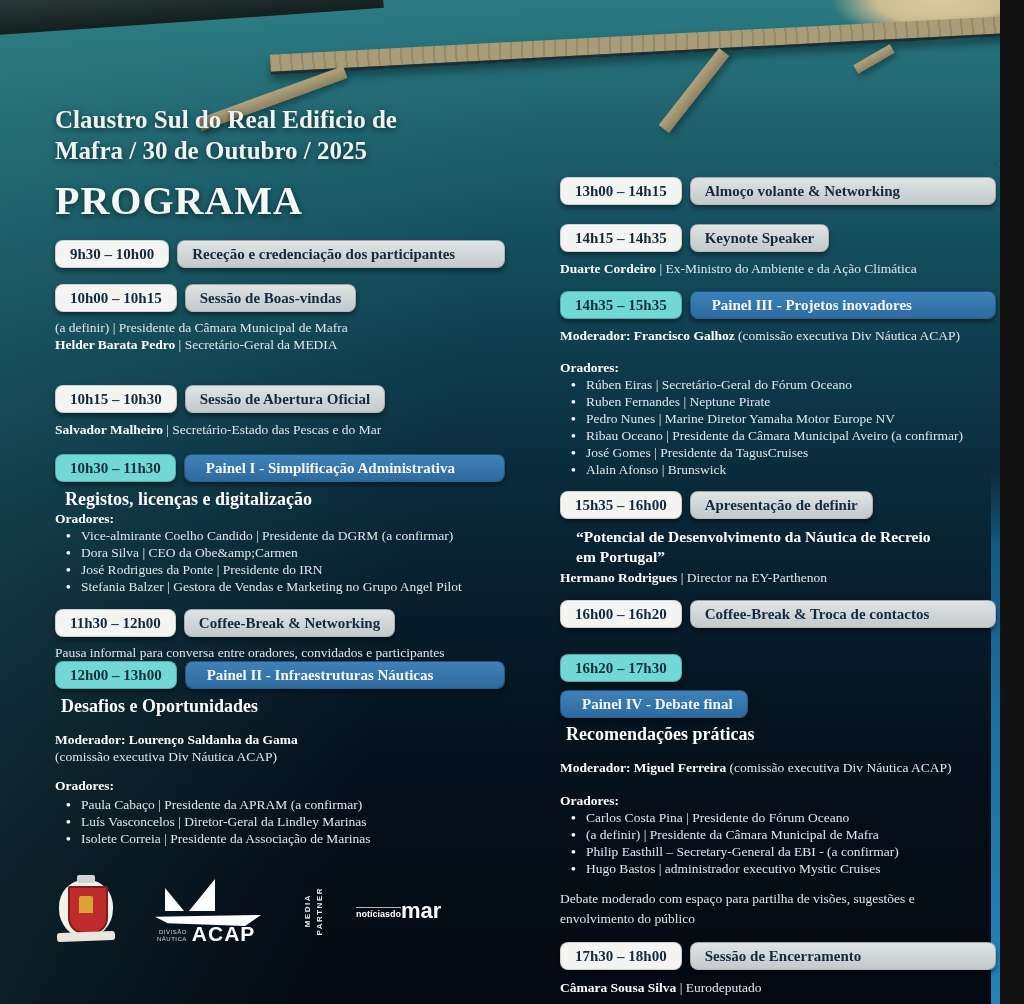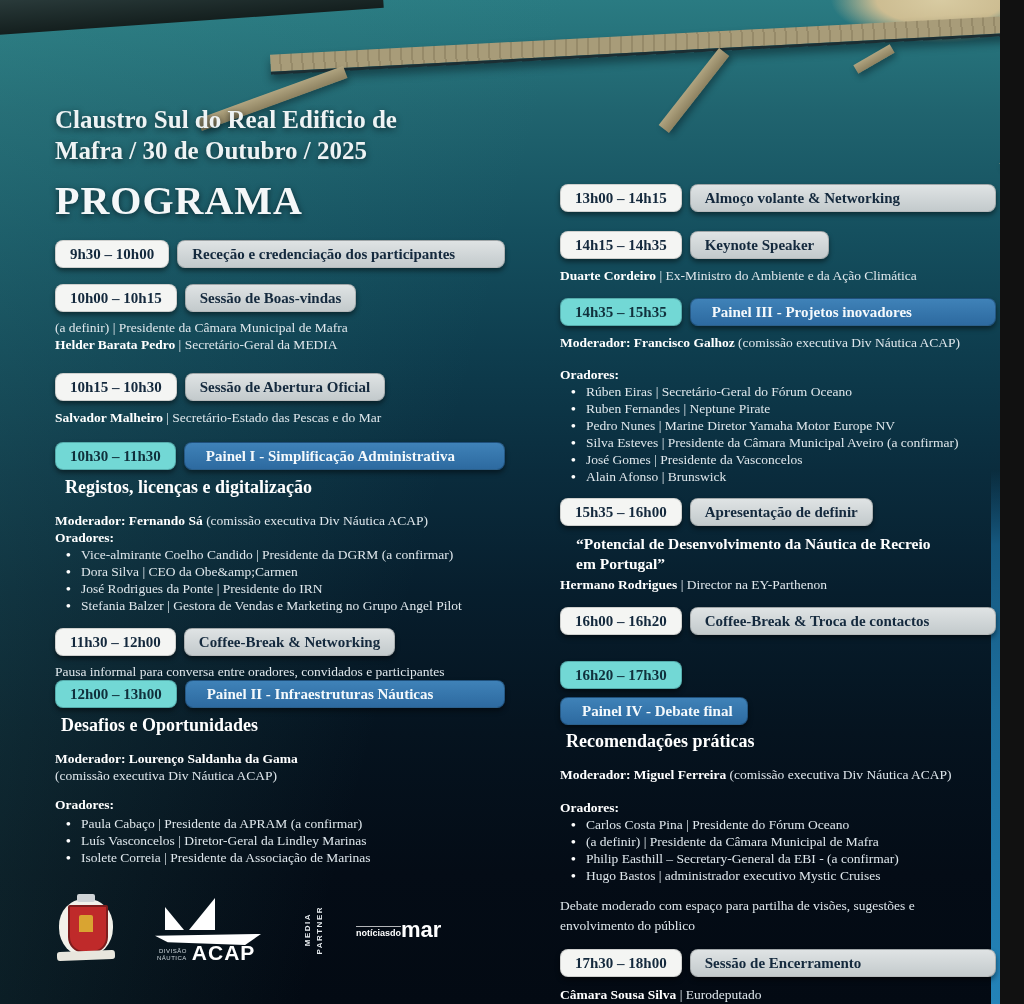--- a/index.html
+++ b/index.html
@@ -65,21 +65,21 @@
   .mp span{writing-mode:vertical-rl;transform:rotate(180deg);font-family:"Liberation Sans",sans-serif;
     font-size:8px;font-weight:bold;letter-spacing:1.5px;color:#e8edf0;}
   .ndm{display:flex;flex-direction:row;align-items:center;width:72px;}
   .dome{width:54px;height:28px;border-radius:27px 27px 8px 8px/28px 28px 6px 6px;
     background:repeating-linear-gradient(180deg,#f08427 0 3px,#a34a0c 3px 4.5px);}
   .ndm-top{font-family:"Liberation Sans",sans-serif;font-size:9px;font-weight:bold;color:#fff;margin-top:3px;
     border-top:1px solid rgba(255,255,255,.7);padding-top:1px;}
   .ndm-main{font-family:"Liberation Sans",sans-serif;font-size:22px;line-height:19px;font-weight:bold;color:#fff;margin-top:-1px;}
   .mt6{margin-top:6px;}.mt7{margin-top:7px;}.mt8{margin-top:8px;}.mt9{margin-top:9px;}
   .mt12{margin-top:12px;}.mt13{margin-top:13px;}.mt14{margin-top:14px;}.mt15{margin-top:15px;}
-  .mt16{margin-top:16px;}.mt19{margin-top:19px;}.mt20{margin-top:20px;}.mt22{}
+  .mt16{margin-top:16px;}.mt19{margin-top:19px;}.mt20{margin-top:32px;}.mt22{}
   .mt26{margin-top:26px;flex-direction:column;}.mt28{margin-top:28px;}.mt2{margin-top:2px;}.mt5{margin-top:5px;}
 </style>
 </head>
 <body>
 
 <div class="poster">
 
   <div class="pier-left"></div>
   <div class="pontoon"></div>
   <div class="finger f1"></div>
@@ -121,24 +121,20 @@
     <div class="line mt8">
       <span class="nm">Salvador Malheiro</span>
       <span>| Secretário-Estado das Pescas e do Mar</span>
     </div>
 
     <div class="row mt16">
       <span class="chip time teal">10h30 – 11h30</span>
       <span class="chip panel">Painel I - Simplificação Administrativa</span>
     </div>
     <div class="subtitle mt6">Registos, licenças e digitalização</div>
-    <div class="line mt14">
-      <span class="mod-b">Moderador: Fernando Sá</span>
-      <span>(comissão executiva Div Náutica ACAP)</span>
-    </div>
     <div class="oradores">Oradores:</div>
     <div class="bullet">
       <span class="nm">Vice-almirante Coelho Candido</span>
       <span>| Presidente da DGRM (a confirmar)</span>
     </div>
     <div class="bullet">
       <span class="nm">Dora Silva</span>
       <span>| CEO da Obe&amp;amp;Carmen</span>
     </div>
     <div class="bullet">
@@ -206,21 +202,21 @@
         <span>PARTNER</span>
       </div>
       <div class="ndm">
         <div class="dome"></div>
         <div class="ndm-top">notíciasdo</div>
         <div class="ndm-main">mar</div>
       </div>
     </div>
   </div>
 
-  <div class="col" style="left:560px;top:184px;width:436px;">
+  <div class="col" style="left:560px;top:177px;width:436px;">
 
     <div class="row">
       <span class="chip time">13h00 – 14h15</span>
       <span class="chip lbl fill">Almoço volante &amp; Networking</span>
     </div>
 
     <div class="row mt19">
       <span class="chip time">14h15 – 14h35</span>
       <span class="chip lbl">Keynote Speaker</span>
     </div>
@@ -244,26 +240,26 @@
     </div>
     <div class="bullet">
       <span class="nm">Ruben Fernandes</span>
       <span>| Neptune Pirate</span>
     </div>
     <div class="bullet">
       <span class="nm">Pedro Nunes</span>
       <span>| Marine Diretor Yamaha Motor Europe NV</span>
     </div>
     <div class="bullet">
-      <span class="nm">Silva Esteves</span>
+      <span class="nm">Ribau Oceano</span>
       <span>| Presidente da Câmara Municipal Aveiro (a confirmar)</span>
     </div>
     <div class="bullet">
       <span class="nm">José Gomes</span>
-      <span>| Presidente da Vasconcelos</span>
+      <span>| Presidente da TagusCruises</span>
     </div>
     <div class="bullet">
       <span class="nm">Alain Afonso</span>
       <span>| Brunswick</span>
     </div>
 
     <div class="row mt13">
       <span class="chip time">15h35 – 16h00</span>
       <span class="chip lbl">Apresentação de definir</span>
     </div>

